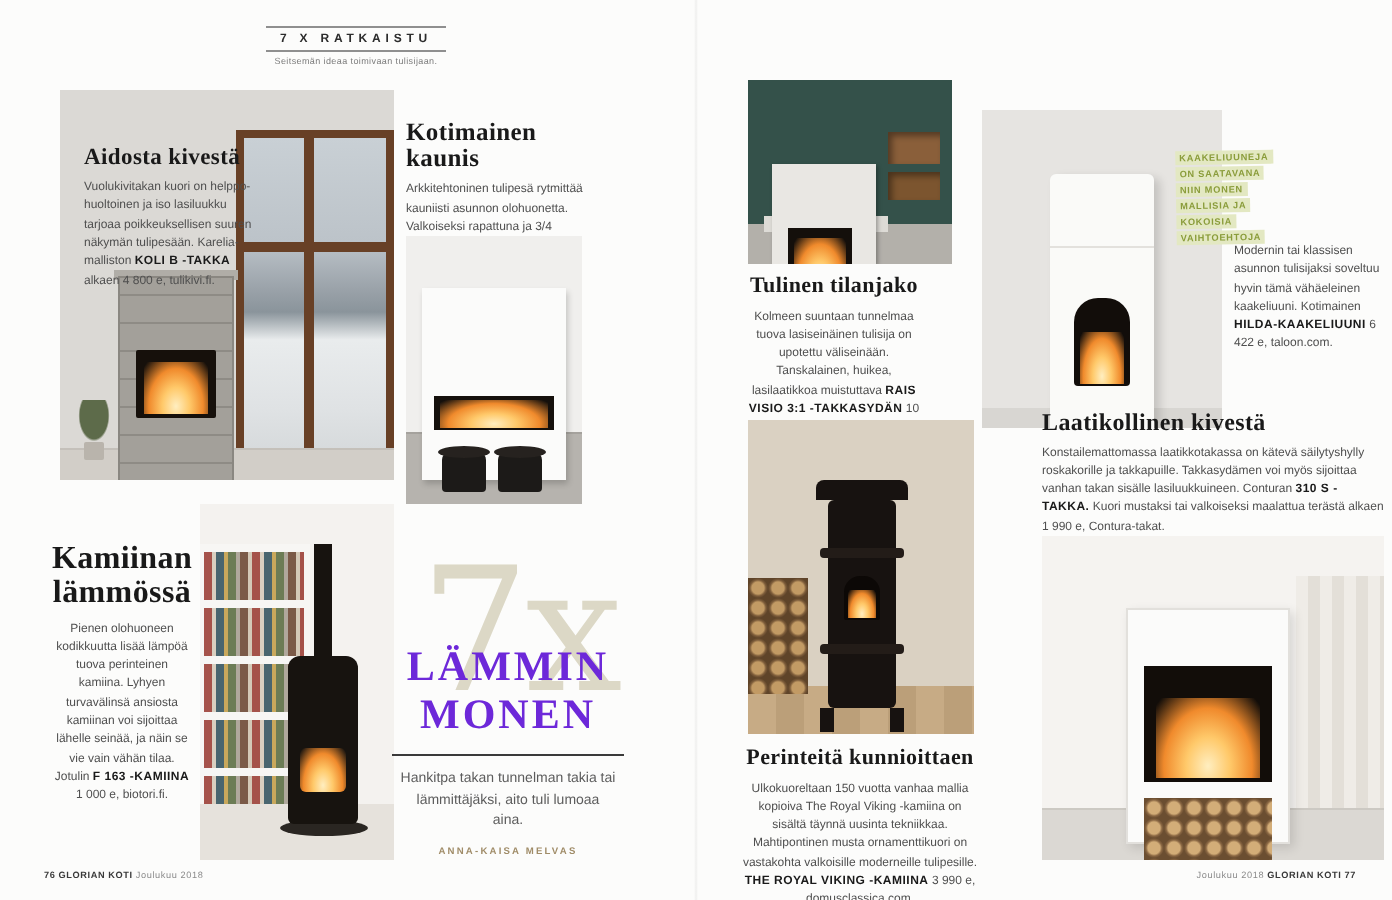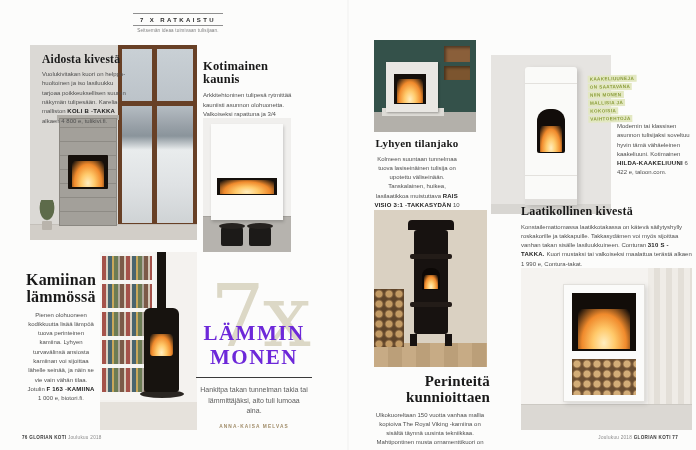--- a/index.html
+++ b/index.html
@@ -21,21 +21,21 @@
   
   .article { position:absolute; }
   .a-title { font-family:"Liberation Serif", serif; font-weight:bold; color:#191919;
     font-size:11.5px; line-height:1.05; margin:0 0 5px 0; letter-spacing:0.2px; }
   .a-body { font-size:6px; line-height:1.55; color:#4f4f4f; margin:0; }
   .product { font-weight:bold; color:#1a1a1a; letter-spacing:0.25px; }
   .centered { text-align:center; }
 
   
   .photo { position:absolute; overflow:hidden; background:#e7e5e2; }
-  .abs { position:absolute; }
+  .abs { position:absolute;margin-top:20px; }
   .fire { background:radial-gradient(ellipse at 50% 85%, #ffeec0 0%, #ffc96a 30%, #f08a2c 60%, rgba(50,20,8,0) 95%); }
 
   
   .p1 { left:30px; top:45px; width:167px; height:195px; background:#dbd9d5; }
   .p1 .floor { left:0; bottom:0; width:100%; height:16px; background:#d2cec8; border-top:1px solid #c4c0ba; }
   .p1 .window { right:0; top:0; width:79px; height:182px; background:#684026; padding:4px; }
   .p1 .scene { position:relative; width:100%; height:100%;
     background:linear-gradient(180deg,#c9d0d5 0%, #bcc3c9 30%, #99a1a8 44%, #8a949b 50%, #e9eced 58%, #dfe2e4 78%, #cfd3d5 100%); }
   .p1 .mullion-v { position:absolute; left:30px; top:0; width:5px; height:100%; background:#684026; }
   .p1 .mullion-h { position:absolute; left:0; top:52px; width:100%; height:5px; background:#684026; }
@@ -229,21 +229,21 @@
     <div class="abs mass">
       <div class="abs open">
           <div class="abs fire"></div>
         </div>
     </div>
     <div class="abs box1"></div>
     <div class="abs box2"></div>
   </div>
 
   <div class="article centered" style="left:372px; top:138px; width:90px;">
-    <h3 class="a-title" style="font-size:11px;">Lyhyen tilanjako</h3>
+    <h3 class="a-title" style="font-size:11px;">Tulinen tilanjako</h3>
     <p class="a-body"><span>Kolmeen suuntaan tunnelmaa tuova lasiseinäinen tulisija on upotettu väliseinään. Tanskalainen, huikea, lasilaatikkoa muistuttava </span><span class="product">RAIS VISIO 3:1 -TAKKASYDÄN</span><span> 10 392 e, roltrade.com.</span></p>
   </div>
 
   <div class="photo p5">
     <div class="abs floor"></div>
     <div class="abs stove">
       <div class="abs seam1"></div>
       <div class="abs seam2"></div>
       <div class="abs door">
           <div class="abs fire"></div>
@@ -277,21 +277,21 @@
     <div class="abs column"></div>
     <div class="abs ring1"></div>
     <div class="abs ring2"></div>
     <div class="abs vdoor">
         <div class="abs fire"></div>
       </div>
     <div class="abs legs"></div>
   </div>
 
   <div class="article centered" style="left:370px; top:374px; width:120px;">
-    <h3 class="a-title" style="font-size:15px;text-align:right;">Perinteitä kunnioittaen</h3>
+    <h3 class="a-title" style="font-size:11px;">Perinteitä kunnioittaen</h3>
     <p class="a-body"><span>Ulkokuoreltaan 150 vuotta vanhaa mallia kopioiva The Royal Viking -kamiina on sisältä täynnä uusinta tekniikkaa. Mahtipontinen musta ornamenttikuori on vastakohta valkoisille moderneille tulipesille. </span><span class="product">THE ROYAL VIKING -KAMIINA</span><span> 3 990 e, domusclassica.com.</span></p>
   </div>
 
   <div class="photo p7">
     <div class="abs curtain"></div>
     <div class="abs floor"></div>
     <div class="abs stove">
       <div class="abs glass">
           <div class="abs fire"></div>
         </div>

